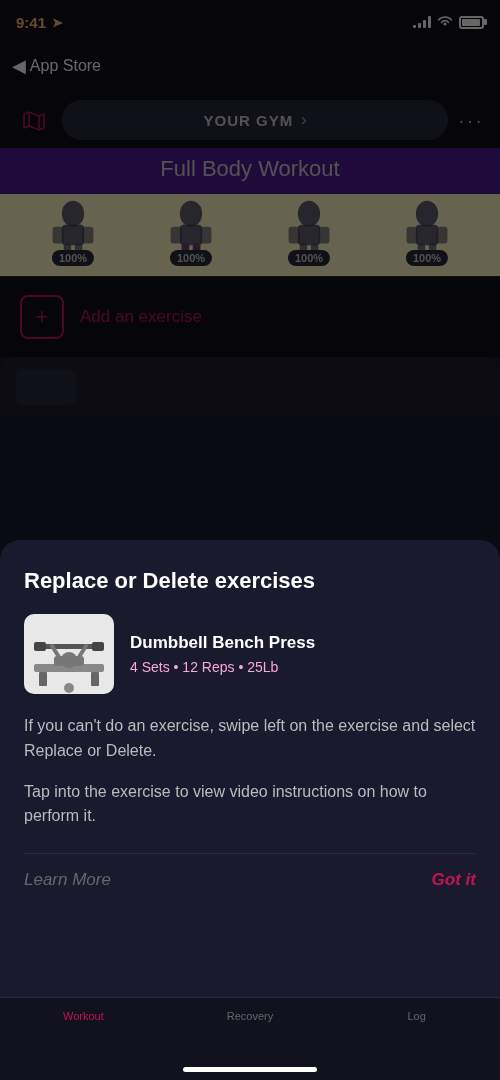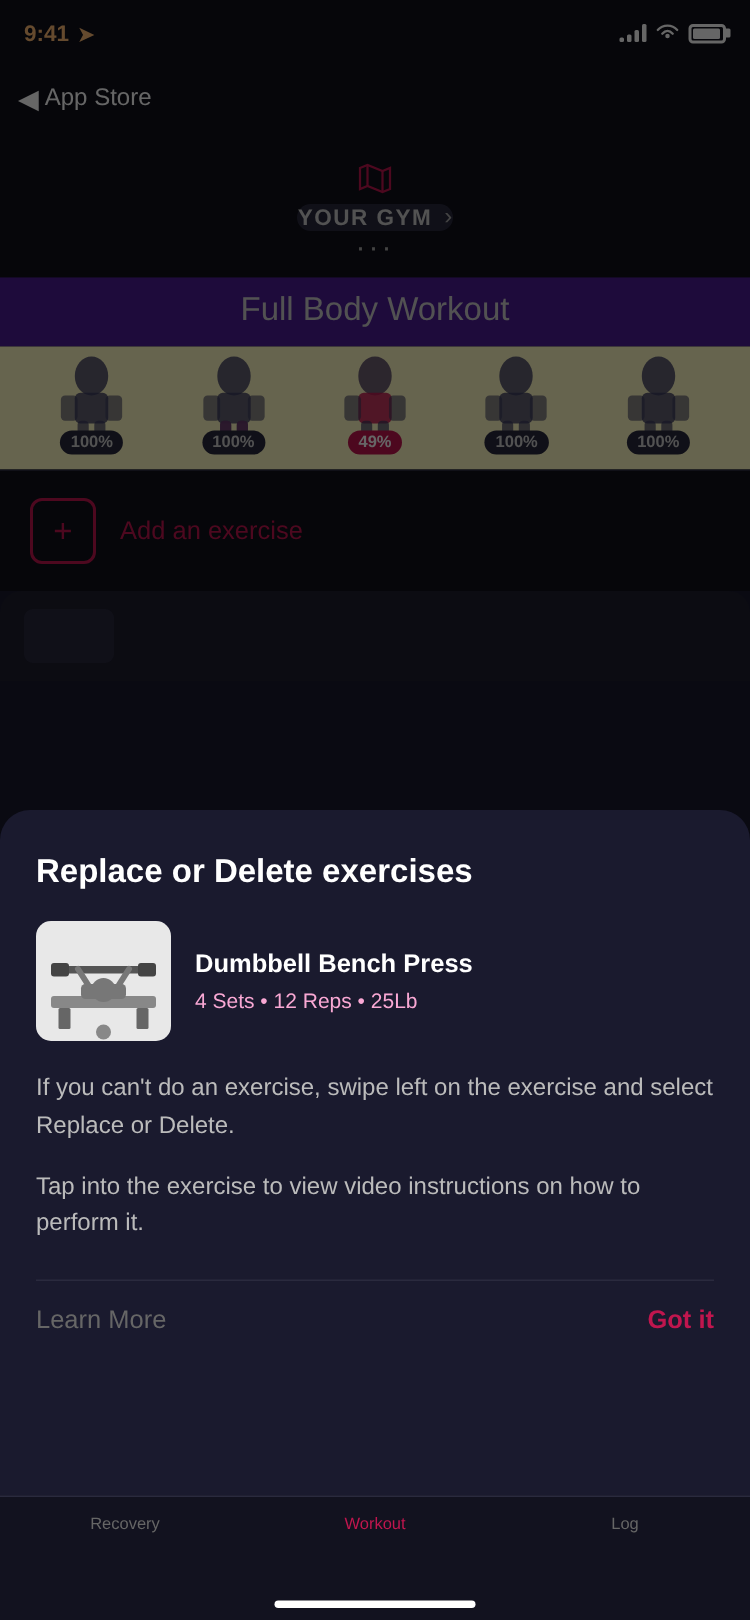--- a/index.html
+++ b/index.html
@@ -108,21 +108,20 @@
       padding-bottom: 0;
     }
 
     
     .gym-bar {
       display: flex;
       align-items: center;
       justify-content: flex-start;
       padding: 12px 16px 8px;
       background: #0f0f1a;
-      flex-direction: column;
     }
     .gym-icon {
       width: 36px;
       height: 36px;
       display: flex;
       align-items: center;
       justify-content: center;
     }
     .gym-icon svg {
       width: 28px;
@@ -329,20 +328,21 @@
       margin-bottom: 16px;
     }
 
     
     .modal-footer {
       display: flex;
       align-items: center;
       justify-content: space-between;
       padding: 16px 0 20px;
       border-top: 1px solid #2a2a3e;
+      font-style: italic;
     }
     .learn-more-btn {
       font-size: 17px;
       color: #666;
       cursor: pointer;
     }
     .got-it-btn {
       font-size: 17px;
       font-weight: 600;
       color: #c0164e;
@@ -465,34 +465,20 @@
         <rect x="20" y="50" width="8" height="16" rx="3" fill="#3a3a5e" opacity="0.7"></rect>
         <rect x="32" y="50" width="8" height="16" rx="3" fill="#3a3a5e" opacity="0.7"></rect>
 
         <rect x="20" y="50" width="8" height="16" rx="3" fill="#6a3a6e" opacity="0.9"></rect>
         <rect x="32" y="50" width="8" height="16" rx="3" fill="#6a3a6e" opacity="0.9"></rect>
       </svg>
     </div>
     <div class="muscle-badge">100%</div>
   </div>
 
-  <div class="muscle-item">
-    <div class="muscle-figure">
-      <svg viewBox="0 0 60 70" fill="none">
-        <ellipse cx="30" cy="18" rx="12" ry="14" fill="#4a3a5e" opacity="0.8"></ellipse>
-
-        <rect x="18" y="30" width="24" height="22" rx="4" fill="#c0164e" opacity="0.85"></rect>
-        <rect x="8" y="32" width="12" height="18" rx="3" fill="#3a3a5e" opacity="0.6"></rect>
-        <rect x="40" y="32" width="12" height="18" rx="3" fill="#3a3a5e" opacity="0.6"></rect>
-        <rect x="20" y="50" width="8" height="16" rx="3" fill="#3a3a5e" opacity="0.7"></rect>
-        <rect x="32" y="50" width="8" height="16" rx="3" fill="#3a3a5e" opacity="0.7"></rect>
-      </svg>
-    </div>
-    <div class="muscle-badge highlighted">49%</div>
-  </div>
 
   <div class="muscle-item">
     <div class="muscle-figure">
       <svg viewBox="0 0 60 70" fill="none">
         <ellipse cx="30" cy="18" rx="12" ry="14" fill="#3a3a5e" opacity="0.8"></ellipse>
         <rect x="18" y="30" width="24" height="22" rx="4" fill="#3a3a5e" opacity="0.8"></rect>
         <rect x="8" y="32" width="12" height="18" rx="3" fill="#3a3a5e" opacity="0.6"></rect>
         <rect x="40" y="32" width="12" height="18" rx="3" fill="#3a3a5e" opacity="0.6"></rect>
         <rect x="20" y="50" width="8" height="16" rx="3" fill="#3a3a5e" opacity="0.7"></rect>
         <rect x="32" y="50" width="8" height="16" rx="3" fill="#3a3a5e" opacity="0.7"></rect>
@@ -571,22 +557,22 @@
 
   <div class="modal-footer">
     <span class="learn-more-btn">Learn More</span>
     <span class="got-it-btn">Got it</span>
   </div>
 
 </div>
 
 <div class="tab-bar">
   <div class="tab-item">
+    <span class="tab-label active">Workout</span>
+  </div>
+  <div class="tab-item">
     <span class="tab-label">Recovery</span>
-  </div>
-  <div class="tab-item">
-    <span class="tab-label active">Workout</span>
   </div>
   <div class="tab-item">
     <span class="tab-label">Log</span>
   </div>
   <div class="tab-bar-line"></div>
 </div>
 
 </body></html>

